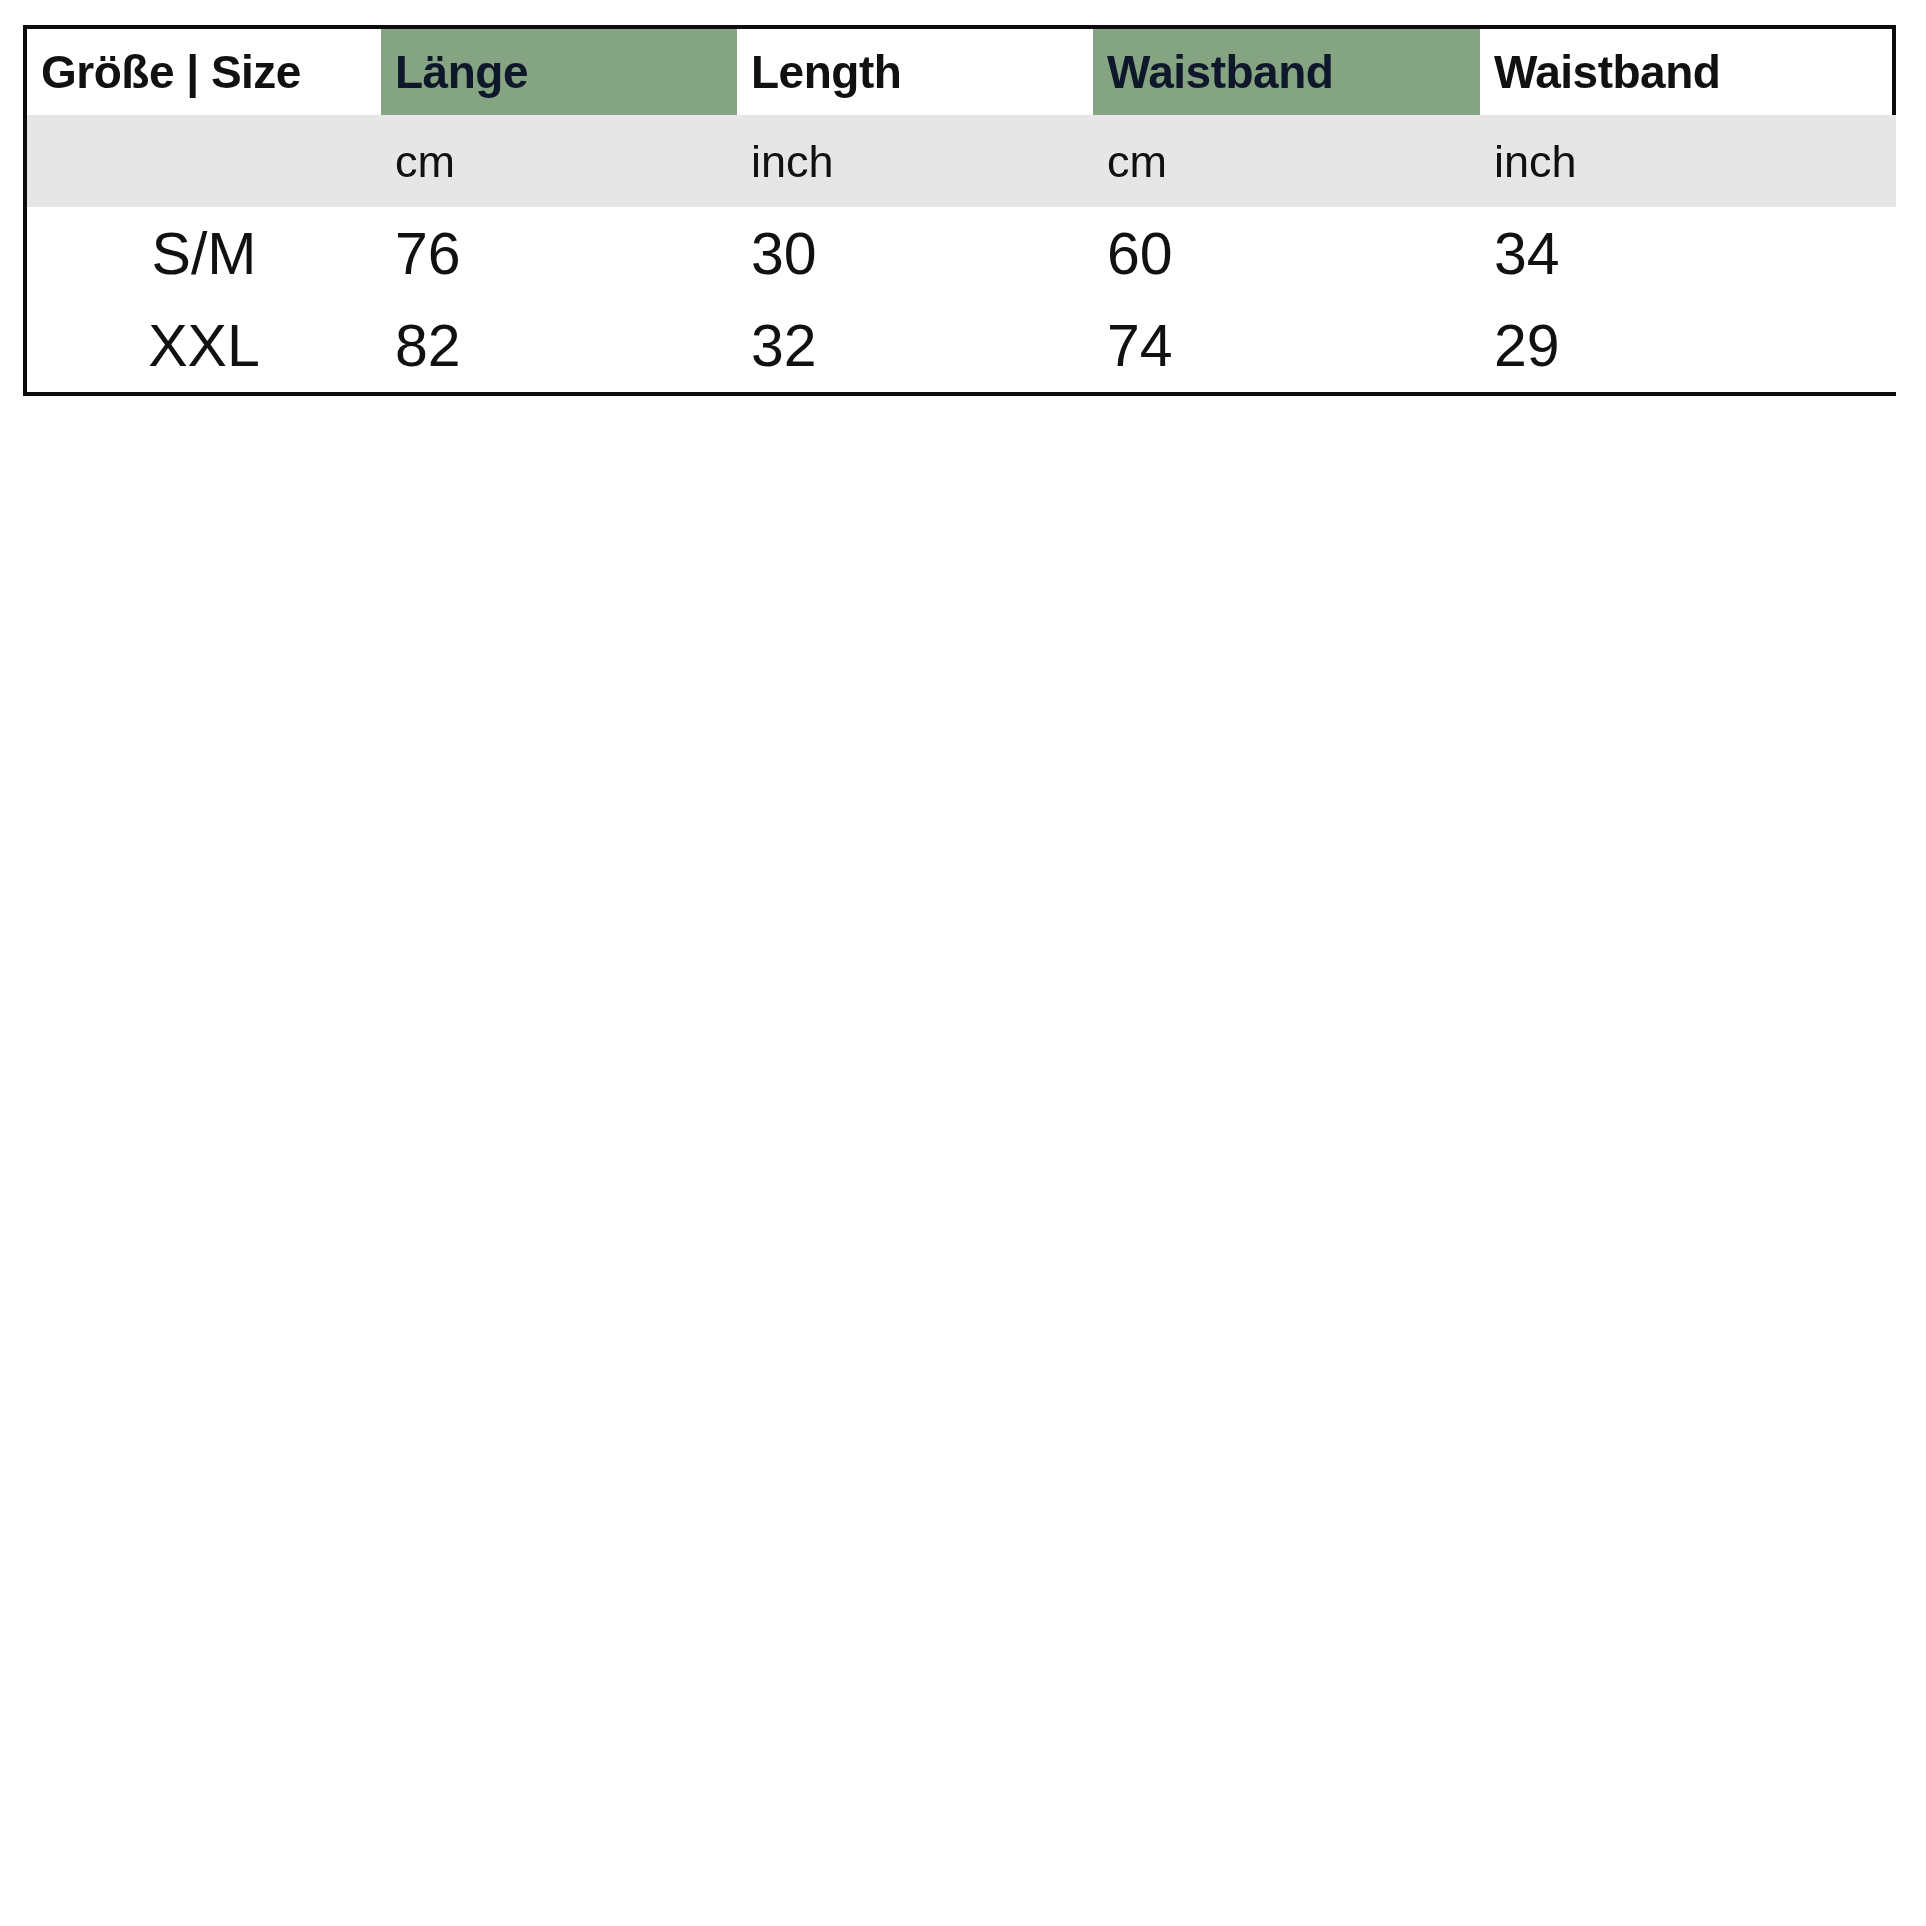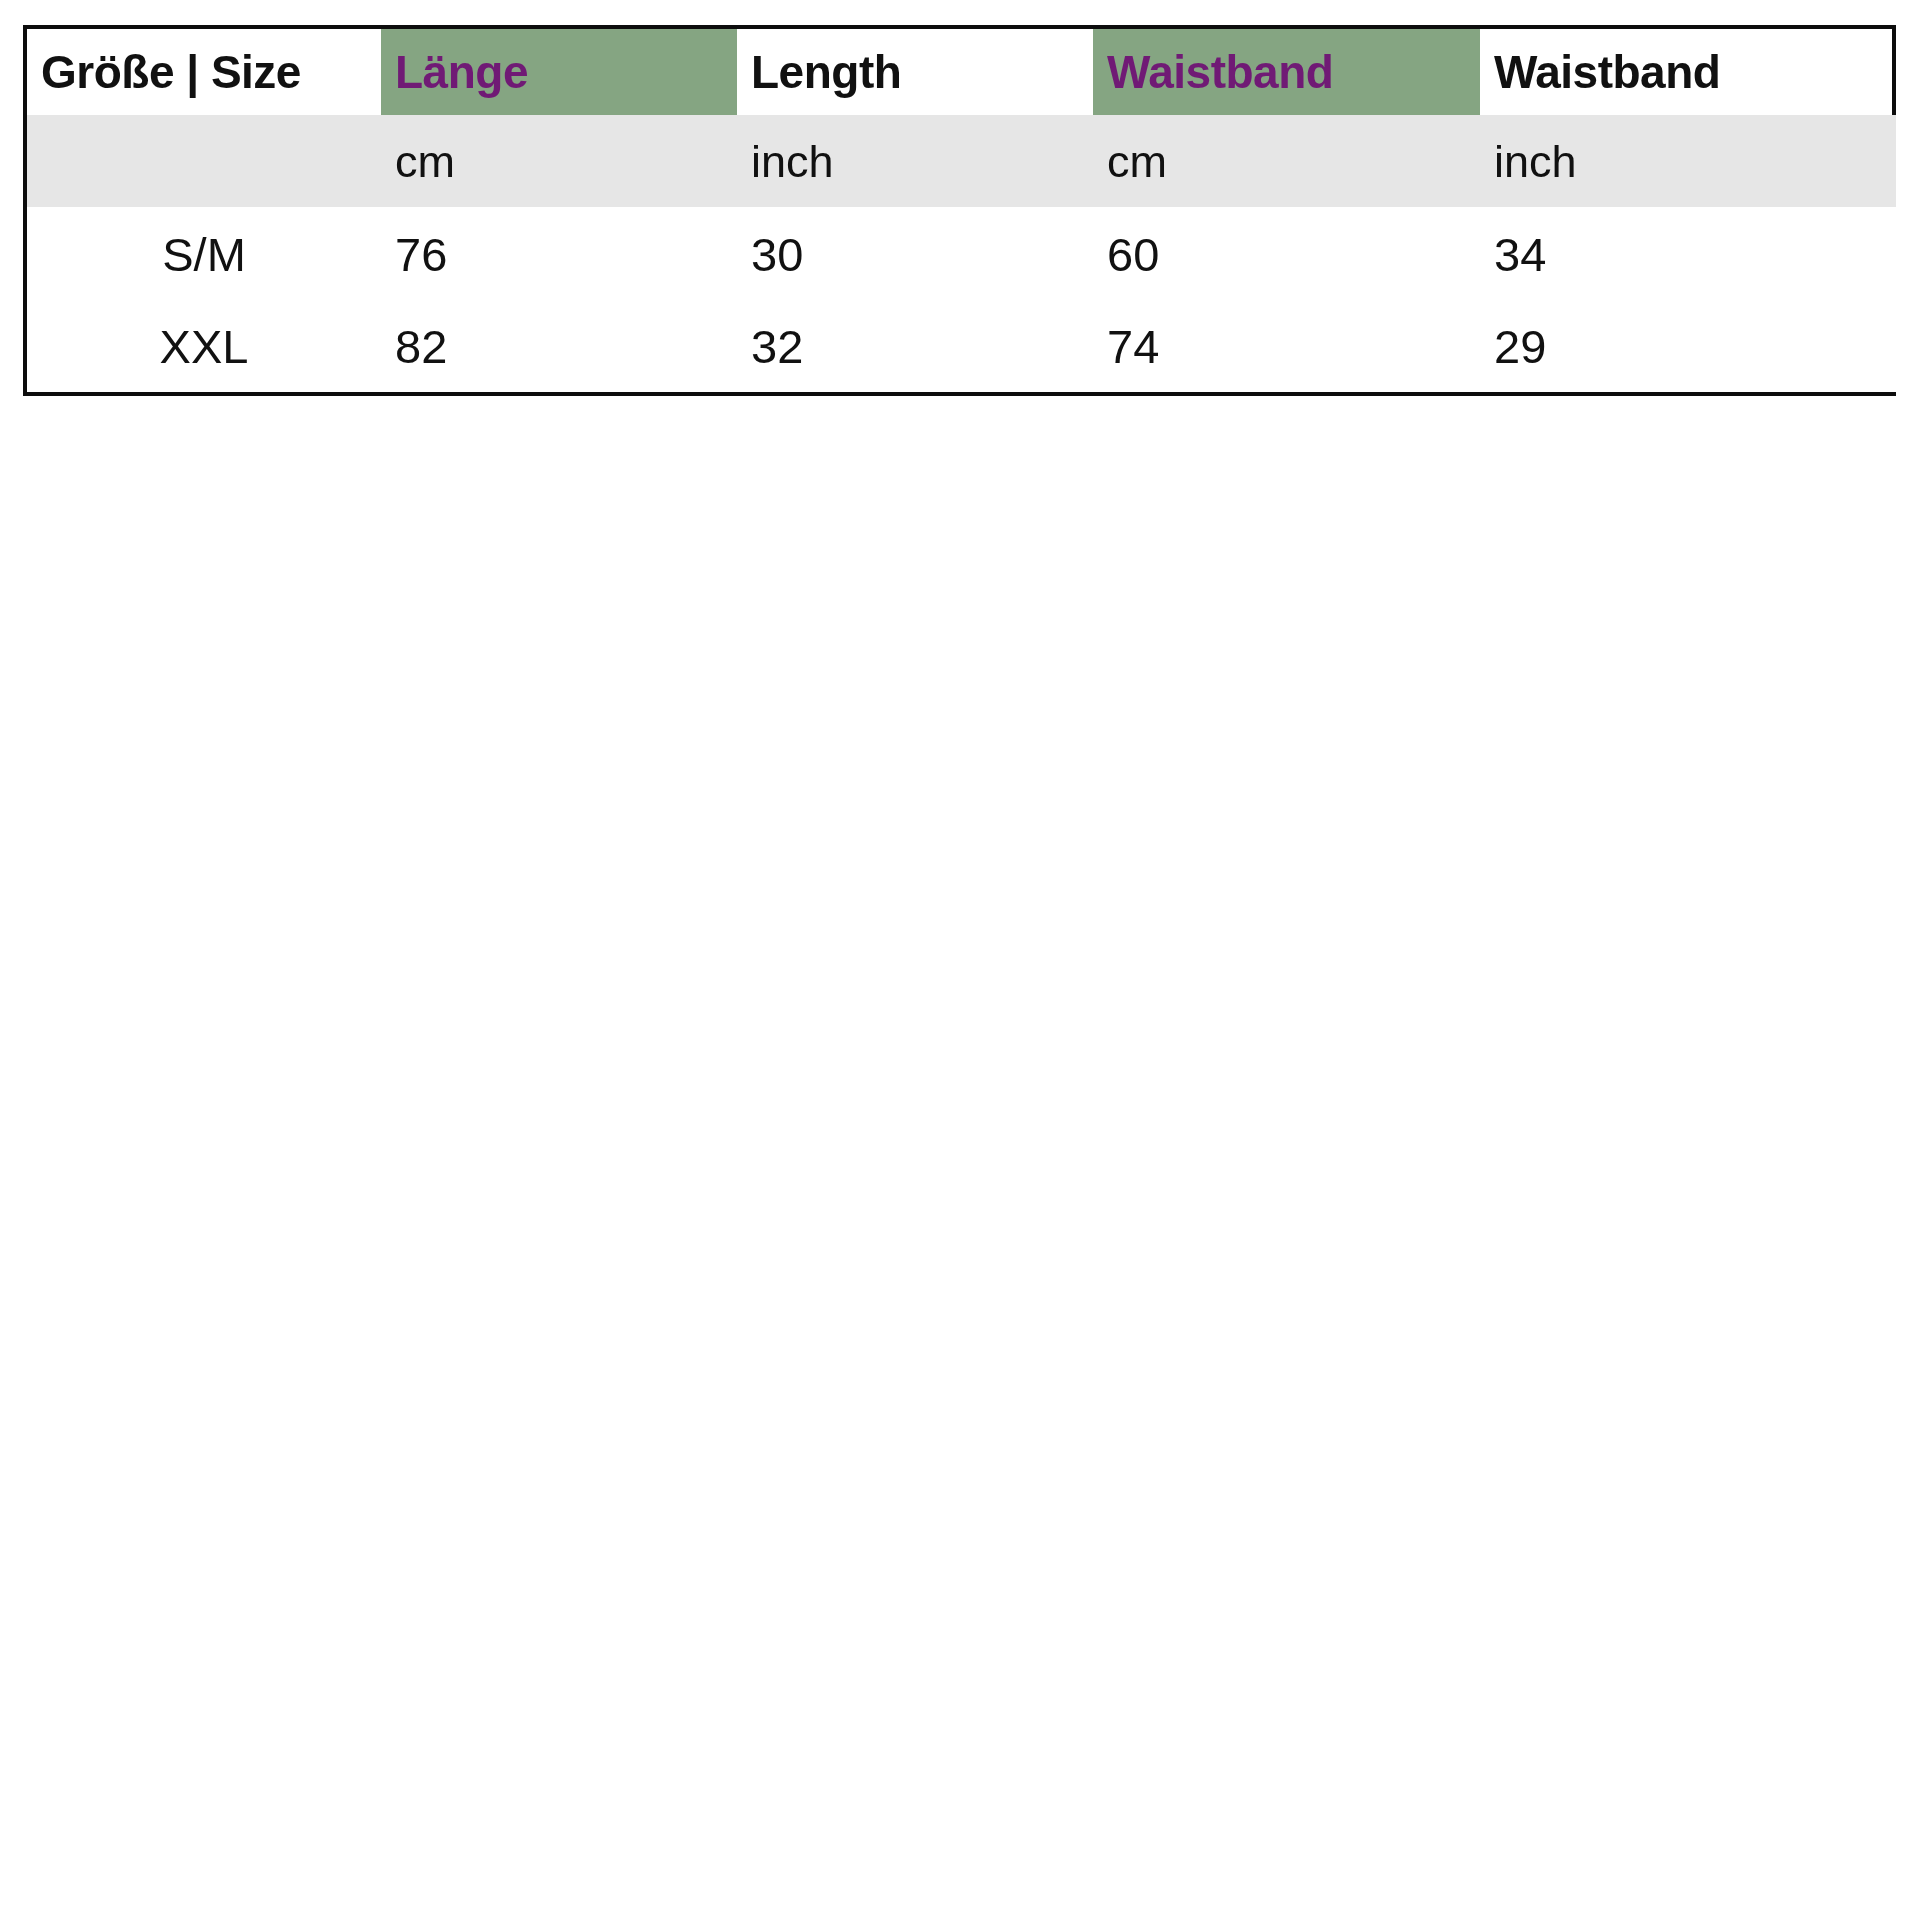--- a/index.html
+++ b/index.html
@@ -60,21 +60,21 @@
     font-weight: bold;
     font-size: 46px;
     letter-spacing: -0.5px;
     line-height: 1;
     white-space: nowrap;
   }
   .head-cell.green {
     background: #85a582;
   }
   .head-cell.green .head-label {
-    color: #701a75;
+    color: #0f172a;
   }
   .head-cell.plain .head-label {
     color: #111111;
   }
 
   
   tr.unit-row { height: 75px; padding-left: 10px; }
   .unit-cell {
     position: relative;
     height: 75px;
@@ -97,21 +97,21 @@
   .data-cell {
     position: relative;
     height: 75px;
     background: #ffffff;
   }
   .data-val {
     position: absolute;
     left: 14px;
     top: 50%;
     transform: translateY(-50%);
-    font-size: 47px;
+    font-size: 59px;
     color: #111111;
     line-height: 1;
     white-space: nowrap;
   }
   .size-cell .data-val {
     left: 0;
     right: 0;
     text-align: center;
   }
 </style>

